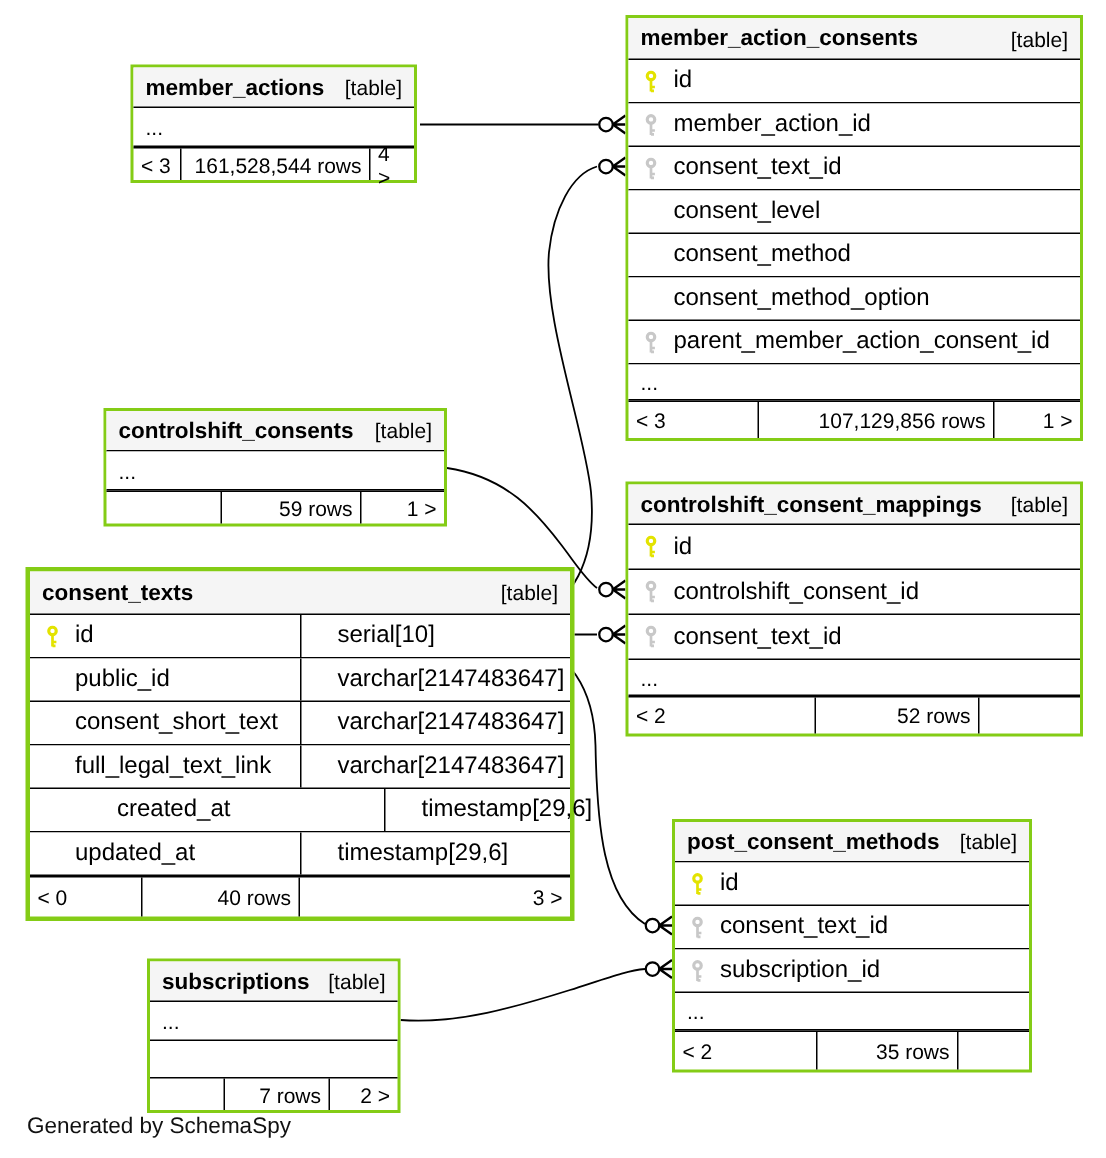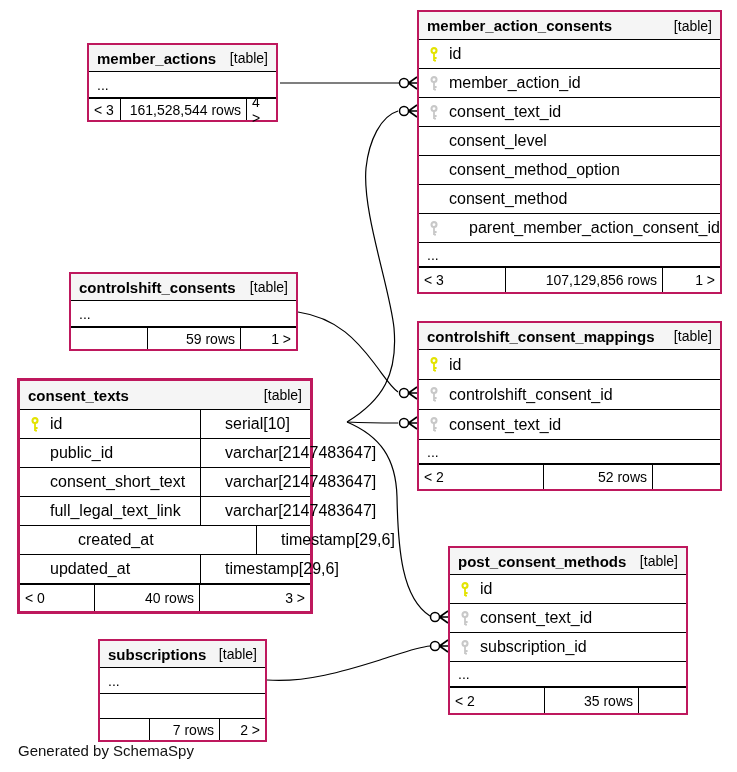--- a/index.html
+++ b/index.html
@@ -1,19 +1,19 @@
 <!DOCTYPE html>
 <html><head>
 <meta charset="utf-8">
 <style>
   html,body{margin:0;padding:0;background:#ffffff;}
   #canvas{position:relative;width:737px;height:772px;background:#ffffff;
           font-family:"Liberation Sans", sans-serif;color:#000;overflow:hidden;}
   #wires{position:absolute;left:0;top:0;z-index:0;}
-  .tbl{position:absolute;z-index:1;background:#fff;border:2px solid #be185d;box-sizing:border-box;}
+  .tbl{position:absolute;z-index:1;background:#fff;border:2px solid #84cc16;box-sizing:border-box;}
   .tbl.focus{border-width:3px;}
   .hdr{display:flex;justify-content:space-between;align-items:center;
        background:#f5f5f5;border-bottom:1px solid #000;padding:0 8px;box-sizing:border-box;}
   .tname{font-weight:bold;font-size:15px;}
   .badge{font-size:14px;font-weight:normal;}
   .row{display:flex;align-items:center;border-bottom:1px solid #000;box-sizing:border-box;
        font-size:16px;background:#fff;}
   .row:last-of-type{border-bottom:none;}
   .keyslot{width:30px;display:flex;justify-content:center;align-items:center;flex:0 0 30px;}
   .cname{white-space:nowrap;}
@@ -108,27 +108,27 @@
           </svg>
         </span>
       <span class="cname">consent_text_id</span>
     </div>
     <div class="row" style="height:29px;">
       <span class="keyslot"></span>
       <span class="cname">consent_level</span>
     </div>
     <div class="row" style="height:29px;">
       <span class="keyslot"></span>
+      <span class="cname">consent_method</span>
+    </div>
+    <div class="row" style="height:29px;">
+      <span class="keyslot"></span>
       <span class="cname">consent_method_option</span>
     </div>
     <div class="row" style="height:29px;">
-      <span class="keyslot"></span>
-      <span class="cname">consent_method</span>
-    </div>
-    <div class="row" style="height:29px;gap:20px;">
       <span class="keyslot">
           <svg class="key fk" width="10" height="15" viewBox="0 0 10 15" fill="none">
             <circle cx="5" cy="3.6" r="2.5" stroke-width="2.1"></circle>
             <path d="M5 6 V14 M5 11 H7.6 M5 13.6 H7" stroke-width="1.8"></path>
           </svg>
         </span>
       <span class="cname">parent_member_action_consent_id</span>
     </div>
     <div class="row ell" style="height:24px;">
         <span>...</span>
@@ -148,21 +148,21 @@
     <div class="row ell" style="height:26px;">
         <span>...</span>
       </div>
     <div class="ftr" style="height:22px;">
       <span class="fc fc1" style="width:77px;"></span>
       <span class="fc fc2" style="width:93px;">59 rows</span>
       <span class="fc fc3">1 &gt;</span>
     </div>
   </div>
 
-  <div class="tbl focus" style="left:17px;top:378px;width:296px;">
+  <div class="tbl focus" style="left:17px;top:378px;width:366px;">
     <div class="hdr" style="height:29px;">
       <span class="tname">consent_texts</span>
       <span class="badge">[table]</span>
     </div>
     <div class="row" style="height:29px;">
       <span class="keyslot">
           <svg class="key pk" width="10" height="15" viewBox="0 0 10 15" fill="none">
             <circle cx="5" cy="3.6" r="2.5" stroke-width="2.1"></circle>
             <path d="M5 6 V14 M5 11 H7.6 M5 13.6 H7" stroke-width="1.8"></path>
           </svg>

